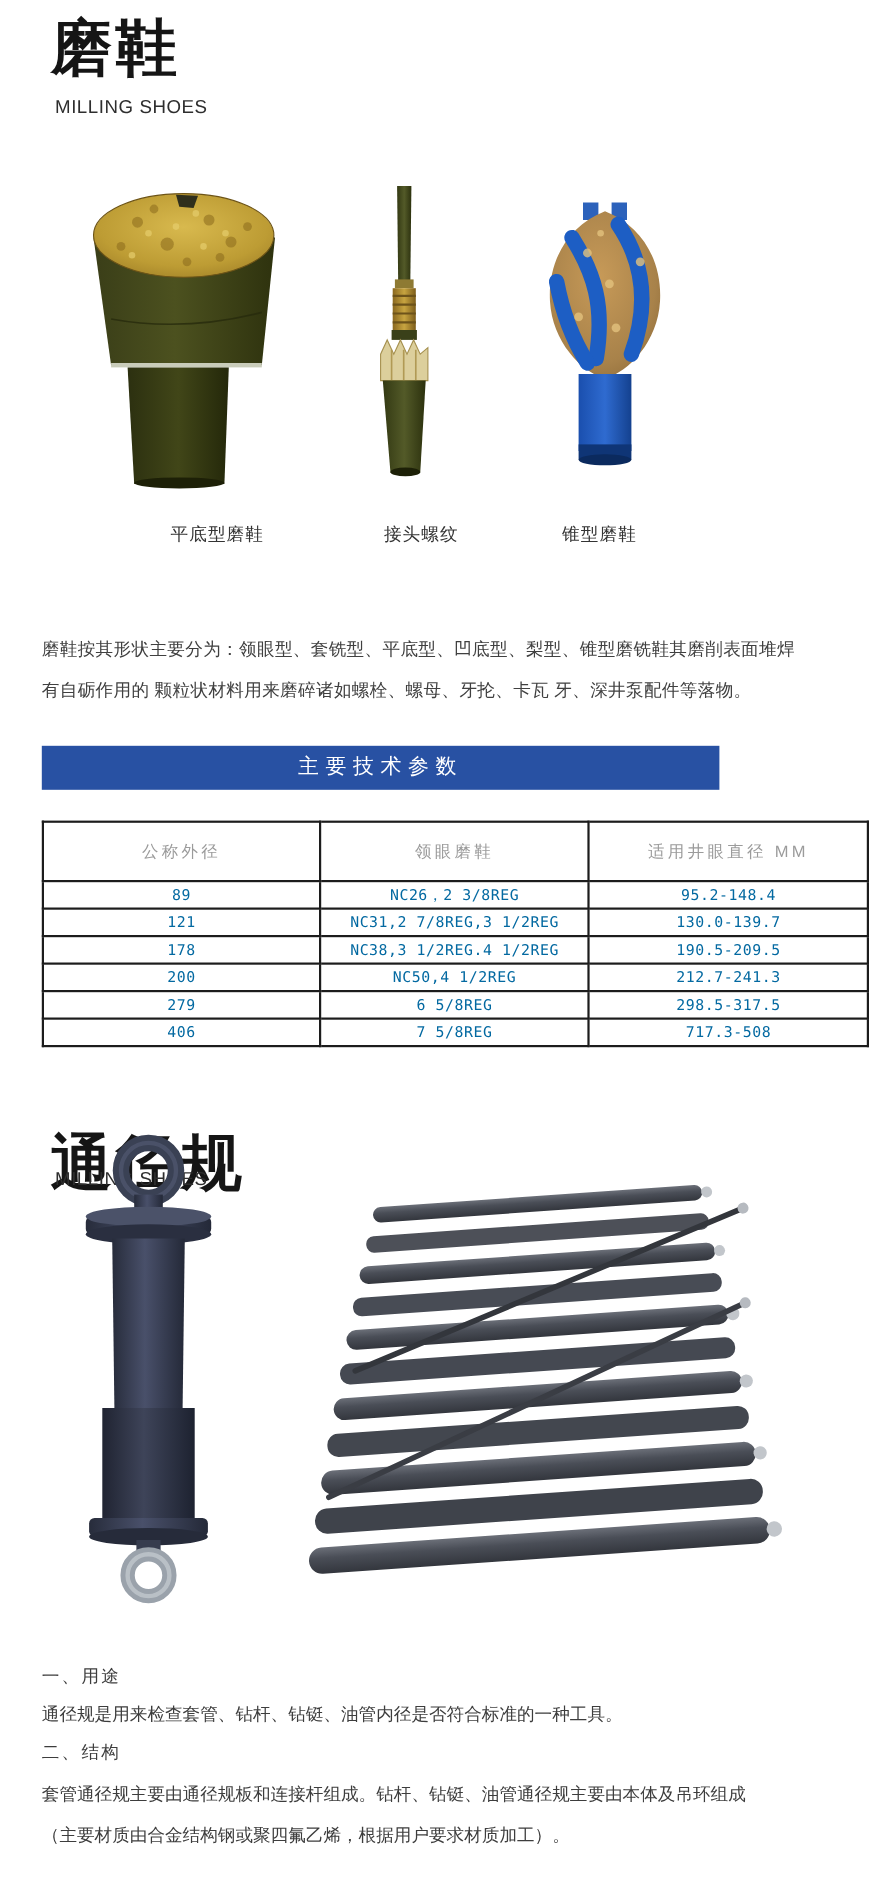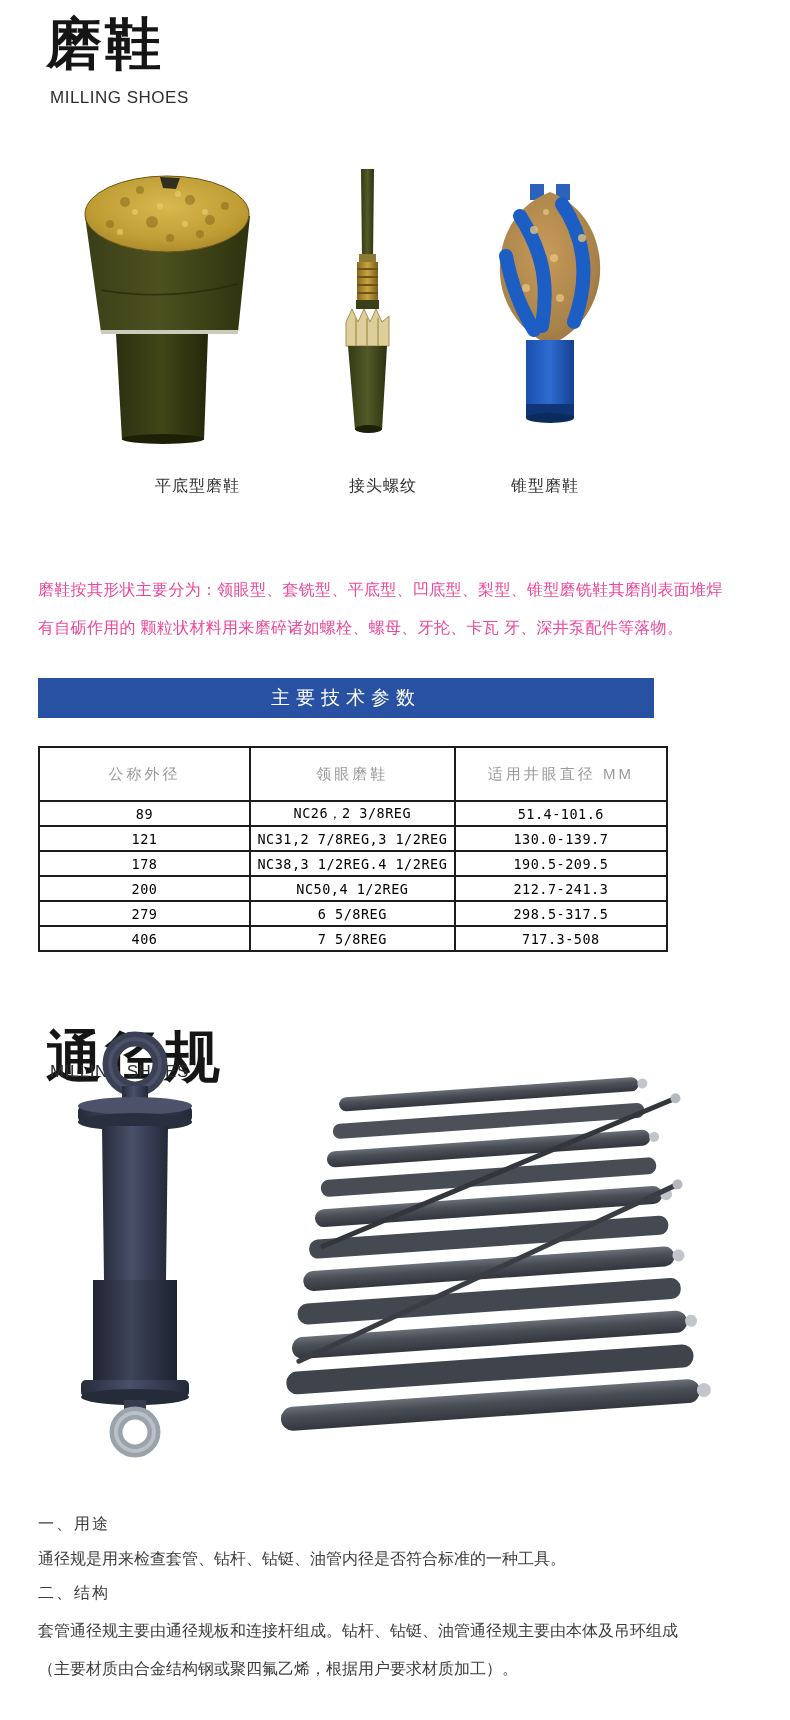--- a/index.html
+++ b/index.html
@@ -27,43 +27,43 @@
   .img-taper{left:490px; top:178px; width:120px; height:252px;}
   .img-drift{left:60px;  top:1028px; width:150px; height:432px;}
   .img-pipes{left:255px; top:1060px; width:460px; height:400px;}
   .caption{
     position:absolute; top:476px; font-size:16px; color:#333; letter-spacing:1px;margin-left:43px;
   }
   .cap1{left:112px;} .cap2{left:306px;} .cap3{left:468px;}
   
   .desc-line{
     position:absolute; left:38px; width:716px; font-size:16px;
-    color:#ec4899; letter-spacing:0.3px;
+    color:#404040; letter-spacing:0.3px;
   }
   .desc1{top:580px;} .desc2{top:618px;}
   
   .banner{
     position:absolute; left:38px; top:678px; width:616px; height:40px;
     background:#2851a3; color:#ffffff; text-align:center; line-height:40px;
     font-size:19px; letter-spacing:6px;
   }
   
   .params-table{
-    position:absolute; left:38px; top:746px; width:630px;
+    position:absolute; left:38px; top:746px; width:752px;
     border-collapse:collapse; table-layout:fixed;
   }
   .params-table col.c1{width:33.6%;} .params-table col.c2{width:32.6%;} .params-table col.c3{width:33.8%;}
   .params-table th, .params-table td{
     border:2px solid #1c1c1c; text-align:center; padding:0;
   }
   .params-table th{
     height:52px; font-size:15px; font-weight:normal; color:#9b9b9b; letter-spacing:3px;
   }
   .params-table td{
-    height:23px; font-size:13.5px; color:#000000;
+    height:23px; font-size:13.5px; color:#0369a1;
     font-family:"DejaVu Sans Mono", monospace; letter-spacing:0.5px;
   }
   
   .bottom-text{
     position:absolute; left:38px; width:716px; font-size:16px; color:#3d3d3d;
   }
   .t-usage-h{top:1514px; letter-spacing:2px;}
   .t-usage{top:1549px;}
   .t-struct-h{top:1583px; letter-spacing:2px;}
   .t-struct1{top:1621px;}
@@ -215,21 +215,21 @@
       <tr>
         <th>公称外径</th>
         <th>领眼磨鞋</th>
         <th>适用井眼直径 MM</th>
       </tr>
     </thead>
     <tbody>
       <tr>
         <td>89</td>
         <td>NC26，2 3/8REG</td>
-        <td>51.4-101.6</td>
+        <td>95.2-148.4</td>
       </tr>
       <tr>
         <td>121</td>
         <td>NC31,2 7/8REG,3 1/2REG</td>
         <td>130.0-139.7</td>
       </tr>
       <tr>
         <td>178</td>
         <td>NC38,3 1/2REG.4 1/2REG</td>
         <td>190.5-209.5</td>

